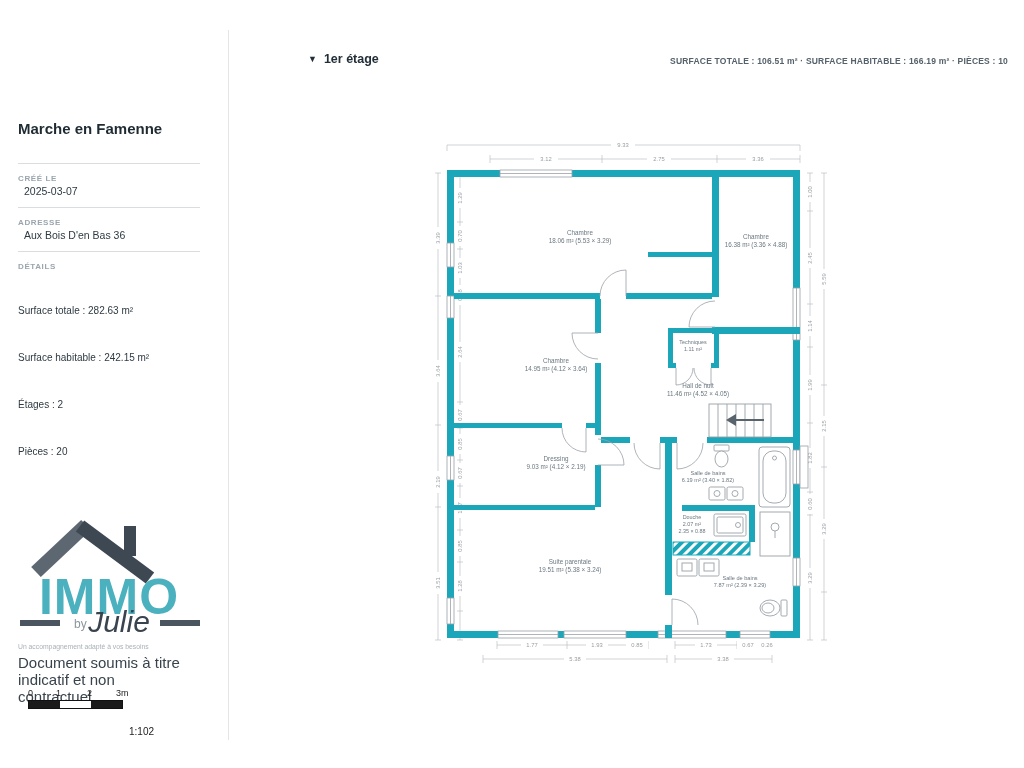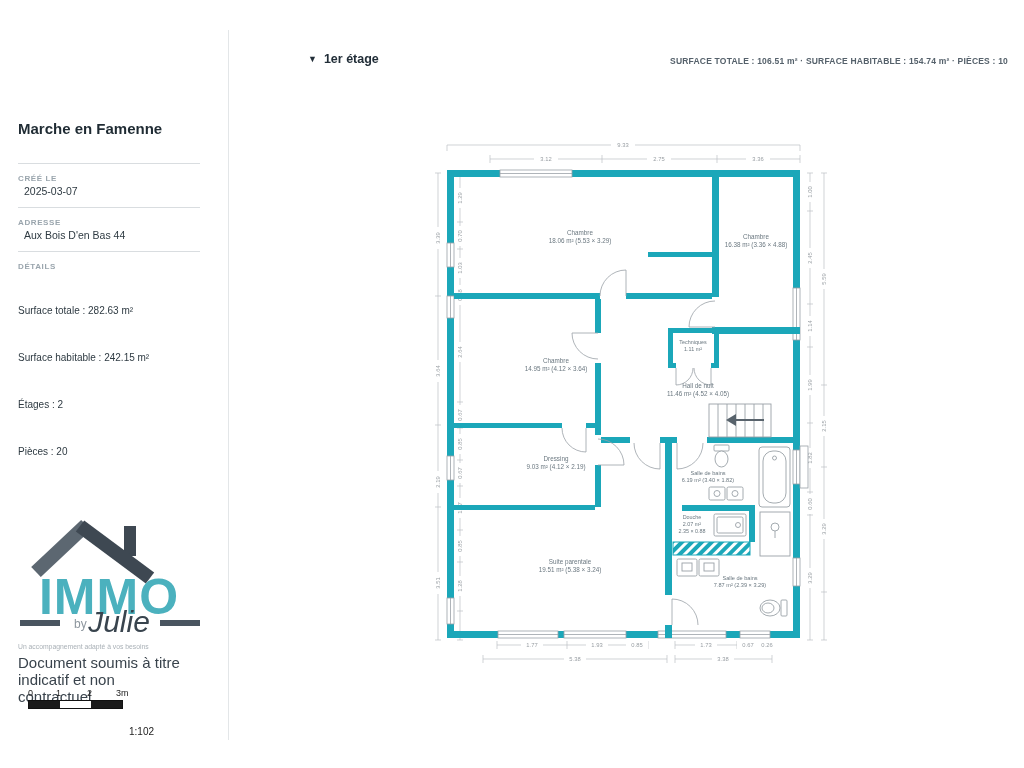--- a/index.html
+++ b/index.html
@@ -31,30 +31,30 @@
   svg text{font-family:"Liberation Sans",sans-serif;}
 </style>
 </head>
 <body>
 
 <div class="v-divider"></div>
 
 <div class="floor-toggle">
   <span class="tri">▼</span><span>1er étage</span>
 </div>
-<div class="floor-stats">SURFACE TOTALE : 106.51 m² · SURFACE HABITABLE : 154.74 m² · PIÈCES : 10</div>
+<div class="floor-stats">SURFACE TOTALE : 106.51 m² · SURFACE HABITABLE : 166.19 m² · PIÈCES : 10</div>
 
 <div class="sidebar">
   <p class="sb-title">Marche en Famenne</p>
   <hr class="sb-hr">
   <p class="sb-label">CRÉÉ LE</p>
   <p class="sb-value">2025-03-07</p>
   <hr class="sb-hr">
   <p class="sb-label">ADRESSE</p>
-  <p class="sb-value">Aux Bois D'en Bas 44</p>
+  <p class="sb-value">Aux Bois D'en Bas 36</p>
   <hr class="sb-hr">
   <p class="sb-label">DÉTAILS</p>
   <span class="sb-line">Surface totale : 282.63 m²</span>
   <span class="sb-line">Surface habitable : 242.15 m²</span>
   <span class="sb-line">Étages : 2</span>
   <span class="sb-line">Pièces : 20</span>
 </div>
 
 <div class="logo-wrap">
   <svg width="190" height="138" viewBox="0 0 190 138">

